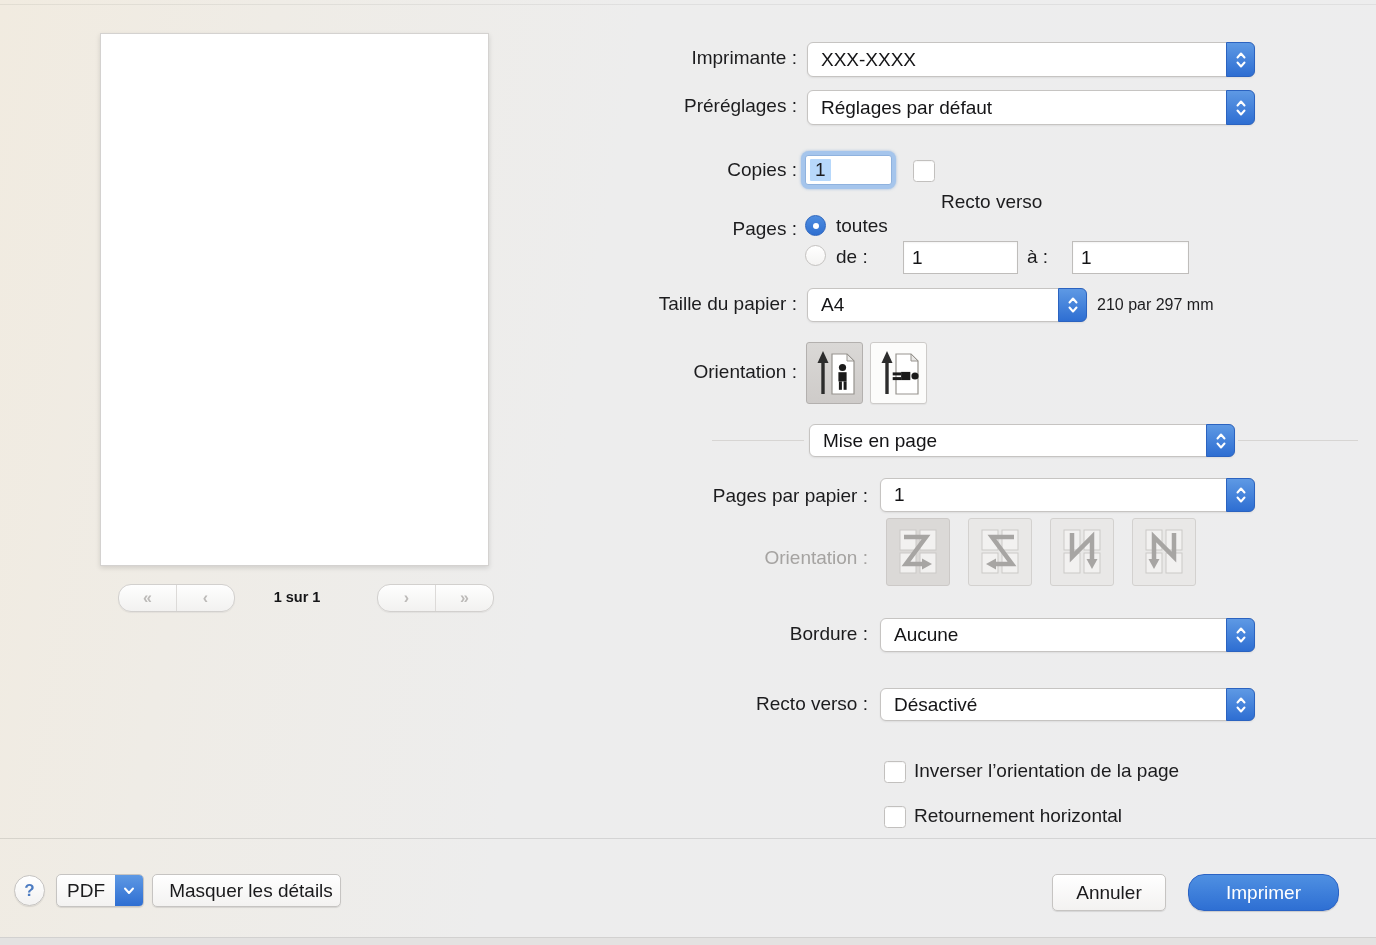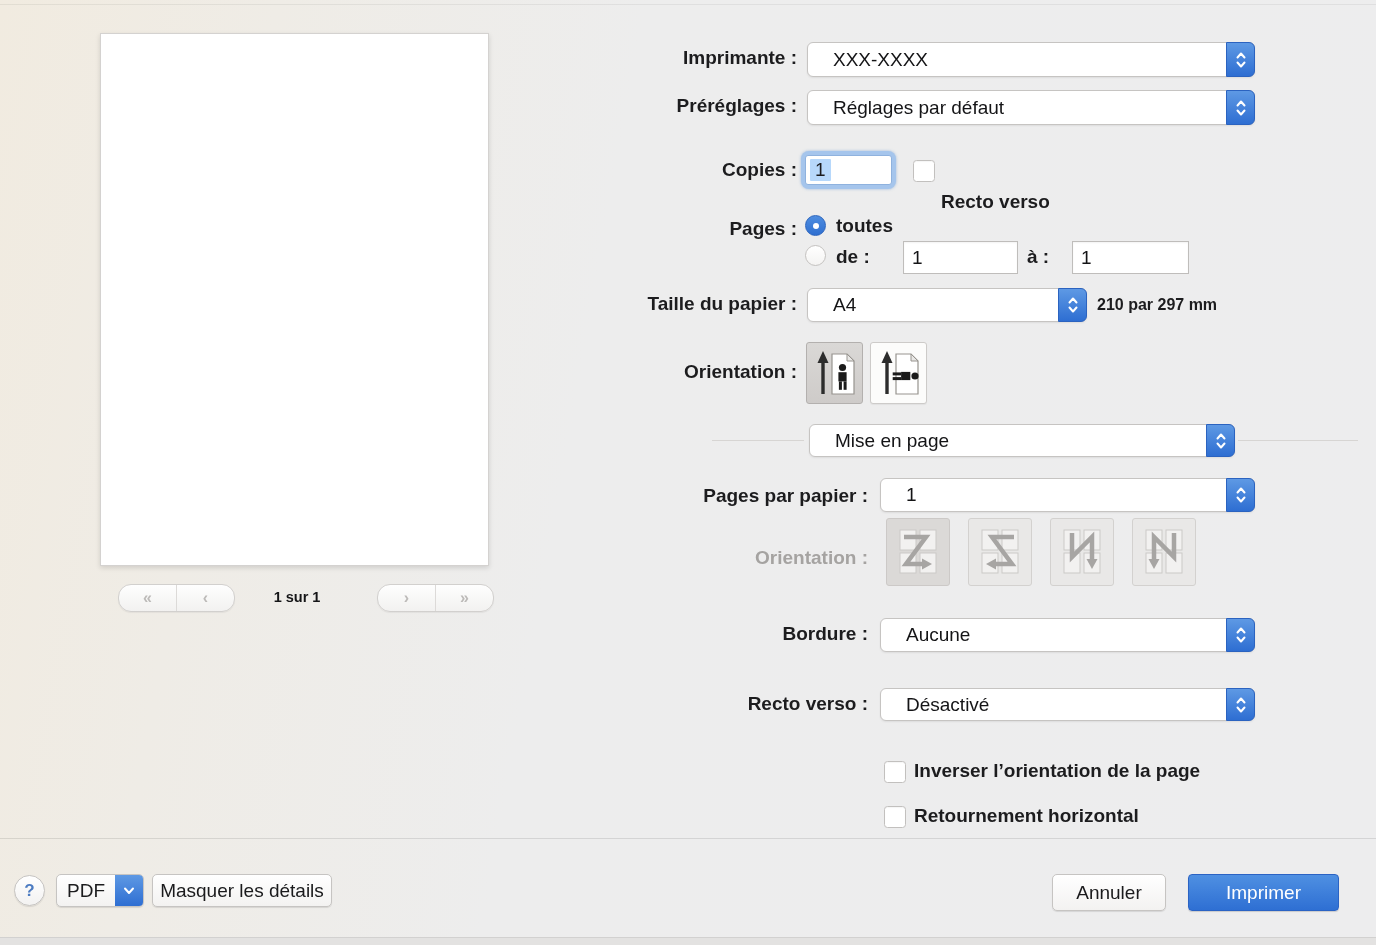--- a/index.html
+++ b/index.html
@@ -1,36 +1,36 @@
 <!DOCTYPE html>
 <html><head>
 <meta charset="utf-8">
 <style>
   html,body{margin:0;padding:0;background:#ececec;}
   #app{position:relative;width:1376px;height:945px;overflow:hidden;
        font-family:"Liberation Sans",sans-serif;color:#1c1c1e;
        background:linear-gradient(100deg,#f1ebe0 0%,#efece6 18%,#ededed 42%,#ededee 100%);}
-  .lbl{position:absolute;font-size:19px;line-height:24px;color:#1c1c1e;white-space:nowrap;font-weight:bold;}
+  .lbl{position:absolute;font-size:19px;line-height:24px;color:#1c1c1e;white-space:nowrap;}
   .lbl.dis{color:#a5a3a1;}
   .hline{position:absolute;height:1px;background:#d7d5d3;}
   
   .page{position:absolute;left:100px;top:33px;width:387px;height:531px;background:#fff;
         border:1px solid #d4d2d0;box-shadow:0 2px 5px rgba(0,0,0,0.13);}
   .pager{position:absolute;top:584px;height:26px;width:115px;display:flex;overflow:hidden;
          border:1px solid #d2d0ce;border-radius:13px;background:linear-gradient(#fefefe,#f2f1f0);
          box-shadow:0 1px 1px rgba(0,0,0,0.05);}
   .pseg{flex:1;display:flex;align-items:center;justify-content:center;color:#bcbab8;
         font-size:16px;font-weight:bold;line-height:1;}
   .pseg + .pseg{border-left:1px solid #dcdad8;}
   .pageind{position:absolute;left:237px;top:589px;width:120px;text-align:center;
            font-size:14.5px;font-weight:bold;color:#151517;}
   
   .popup{position:absolute;height:33px;background:#fff;border:1px solid #c6c4c2;border-radius:6px;
          box-shadow:0 1px 2px rgba(0,0,0,0.07);display:flex;align-items:center;}
-  .popup .txt{padding-left:25px;font-size:19px;color:#141416;white-space:nowrap;overflow:hidden;}
+  .popup .txt{padding-left:13px;font-size:19px;color:#141416;white-space:nowrap;overflow:hidden;}
   .cap{position:absolute;right:-1px;top:-1px;bottom:-1px;width:27px;border-radius:0 6px 6px 0;
        background:linear-gradient(#5e99e4,#2e6ed2);border:1px solid #2b63c0;
        display:flex;align-items:center;justify-content:center;}
   
   .tfield{position:absolute;background:#fff;border:1px solid #bfbdbb;font-size:19px;color:#141416;
           display:flex;align-items:center;padding-left:8px;box-shadow:inset 0 1px 2px rgba(0,0,0,0.05);}
   .copies{position:absolute;left:801px;top:151px;width:95px;height:38px;border-radius:8px;
           background:#a5c5ec;box-shadow:0 0 3px rgba(100,150,210,0.6);}
   .copies-in{position:absolute;left:4px;top:4px;right:4px;bottom:4px;background:#fff;border-radius:3px;
              border:1px solid #8fb2de;display:flex;align-items:center;padding-left:4px;font-size:19px;}
@@ -50,21 +50,21 @@
   .obtn.un{background:#fcfcfb;border:1px solid #cdcbc9;box-shadow:0 1px 1px rgba(0,0,0,0.05);}
   
   .libtn{position:absolute;width:62px;height:66px;border-radius:3px;background:#e9e8e7;
          border:1px solid #d3d1cf;display:flex;align-items:center;justify-content:center;}
   .libtn.sel{background:#dbd9d7;border-color:#ccc9c7;}
   
   .wbtn{position:absolute;background:linear-gradient(#ffffff,#f3f2f1);border:1px solid #c6c4c2;
         border-radius:5px;box-shadow:0 1px 1px rgba(0,0,0,0.1);display:flex;align-items:center;
         justify-content:center;font-size:19px;color:#1a1a1c;}
   .bbtn{position:absolute;background:linear-gradient(#4f90e2,#2e6fd3);border:1px solid #2b63c4;
-        border-radius:4px;box-shadow:0 1px 1px rgba(0,0,0,0.15);display:flex;align-items:center;
+        border-radius:16px;box-shadow:0 1px 1px rgba(0,0,0,0.15);display:flex;align-items:center;
         justify-content:center;font-size:19px;color:#fff;}
   .helpbtn{position:absolute;left:14px;top:875px;width:29px;height:29px;border-radius:50%;
            background:linear-gradient(#ffffff,#f3f2f1);border:1px solid #c6c4c2;
            box-shadow:0 1px 1px rgba(0,0,0,0.1);display:flex;align-items:center;justify-content:center;
            font-size:17px;font-weight:bold;color:#4d7cc2;}
   .pdfbtn{position:absolute;left:56px;top:874px;width:86px;height:31px;border-radius:5px;
           border:1px solid #c6c4c2;background:linear-gradient(#ffffff,#f3f2f1);
           box-shadow:0 1px 1px rgba(0,0,0,0.1);display:flex;}
   .pdfbtn .pdftxt{flex:1;display:flex;align-items:center;justify-content:center;font-size:19px;}
   .pdfbtn .pdfcap{width:28px;border-radius:0 4px 4px 0;background:linear-gradient(#5e99e4,#2e6ed2);
@@ -278,21 +278,21 @@
 
   <div class="pdfbtn">
     <span class="pdftxt">PDF</span>
     <span class="pdfcap">
       <svg width="12" height="8" viewBox="0 0 12 8">
           <path d="M2 1.5 L6 6 L10 1.5" fill="none" stroke="#fff" stroke-width="2" stroke-linecap="round" stroke-linejoin="round"></path>
         </svg>
     </span>
   </div>
 
-  <div class="wbtn" style="left:152px;top:874px;width:178px;height:31px;">
+  <div class="wbtn" style="left:152px;top:874px;width:178px;height:31px;padding-left:9px;">
       <span>Masquer les détails</span>
     </div>
 
   <div class="wbtn" style="left:1052px;top:874px;width:112px;height:35px;">
       <span>Annuler</span>
     </div>
   <div class="bbtn" style="left:1188px;top:874px;width:149px;height:35px;">
       <span>Imprimer</span>
     </div>
 

